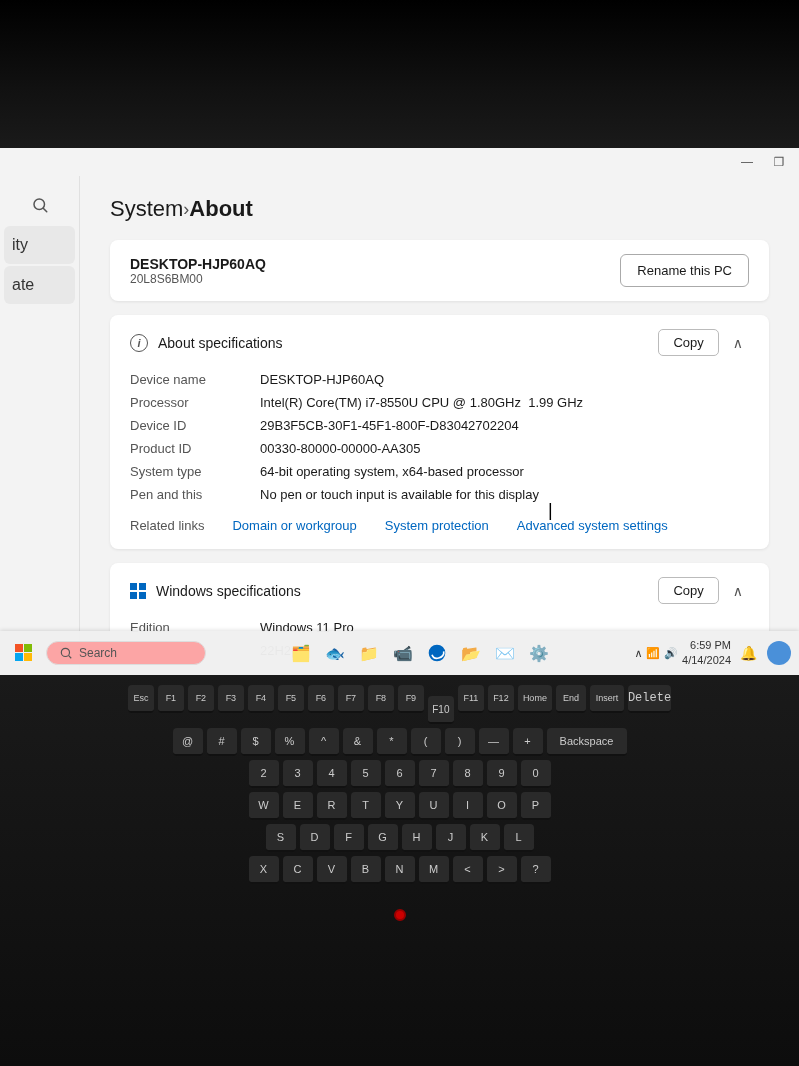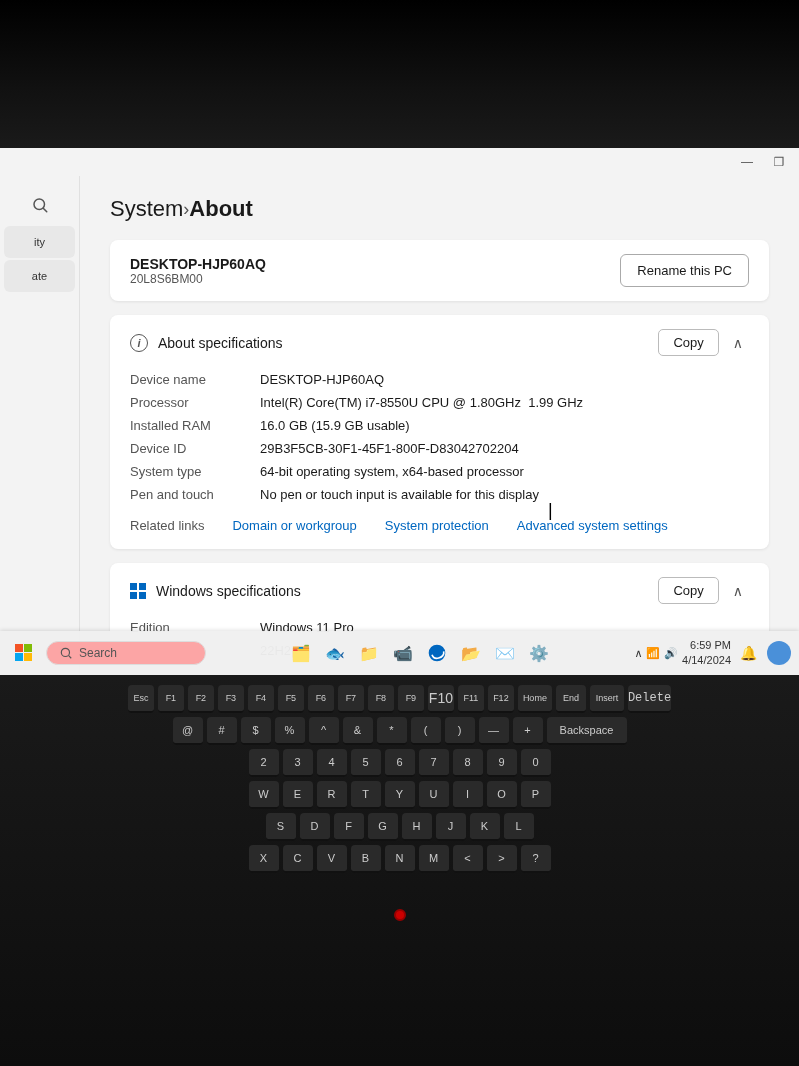--- a/index.html
+++ b/index.html
@@ -85,23 +85,22 @@
       width: 18px;
       height: 18px;
       color: #555;
     }
 
     .sidebar-item {
       padding: 10px 8px;
       margin: 2px 4px;
       border-radius: 6px;
       background: #e8e8e8;
-      font-size: 11px;
+      font-size: 16px;
       color: #333;
-      text-align: center;
       cursor: pointer;
     }
 
     
     .main-panel {
       flex: 1;
       padding: 20px 30px;
       overflow-y: auto;
       background: #f3f3f3;
     }
@@ -477,33 +476,33 @@
           <tbody>
             <tr>
               <td class="spec-label">Device name</td>
               <td class="spec-value">DESKTOP-HJP60AQ</td>
             </tr>
             <tr>
               <td class="spec-label">Processor</td>
               <td class="spec-value">Intel(R) Core(TM) i7-8550U CPU @ 1.80GHz&nbsp;&nbsp;1.99 GHz</td>
             </tr>
             <tr>
-              <td class="spec-label">Installed RAM</td>
-              <td class="spec-value">16.0 GB (15.9 GB usable)</td>
-            </tr>
-            <tr>
               <td class="spec-label">Device ID</td>
               <td class="spec-value">29B3F5CB-30F1-45F1-800F-D83042702204</td>
             </tr>
             <tr>
+              <td class="spec-label">Product ID</td>
+              <td class="spec-value">00330-80000-00000-AA305</td>
+            </tr>
+            <tr>
               <td class="spec-label">System type</td>
               <td class="spec-value">64-bit operating system, x64-based processor</td>
             </tr>
             <tr>
-              <td class="spec-label">Pen and touch</td>
+              <td class="spec-label">Pen and this</td>
               <td class="spec-value">No pen or touch input is available for this display</td>
             </tr>
           </tbody>
         </table>
 
         <div class="related-links">
           <span class="related-links-label">Related links</span>
           <a class="related-link">Domain or workgroup</a>
           <a class="related-link">System protection</a>
           <a class="related-link">Advanced system settings</a>
@@ -607,21 +606,21 @@
       <div class="key" style="font-size:9px; min-width:26px;">Esc</div>
       <div class="key" style="font-size:9px; min-width:26px;">F1</div>
       <div class="key" style="font-size:9px; min-width:26px;">F2</div>
       <div class="key" style="font-size:9px; min-width:26px;">F3</div>
       <div class="key" style="font-size:9px; min-width:26px;">F4</div>
       <div class="key" style="font-size:9px; min-width:26px;">F5</div>
       <div class="key" style="font-size:9px; min-width:26px;">F6</div>
       <div class="key" style="font-size:9px; min-width:26px;">F7</div>
       <div class="key" style="font-size:9px; min-width:26px;">F8</div>
       <div class="key" style="font-size:9px; min-width:26px;">F9</div>
-      <div class="key" style="font-size:14px; min-width:26px;">F10</div>
+      <div class="key" style="font-size:10px; min-width:26px;margin-top:11px;">F10</div>
       <div class="key" style="font-size:9px; min-width:26px;text-align:center;">F11</div>
       <div class="key" style="font-size:9px; min-width:26px;">F12</div>
       <div class="key" style="font-size:9px; min-width:34px;">Home</div>
       <div class="key" style="font-size:9px; min-width:30px;">End</div>
       <div class="key" style="font-size:9px; min-width:34px;">Insert</div>
       <div class="key" style="font-size:12px; min-width:34px;font-family:Liberation Mono, monospace;">Delete</div>
     </div>
 
     <div class="key-row">
       <div class="key">@</div>

